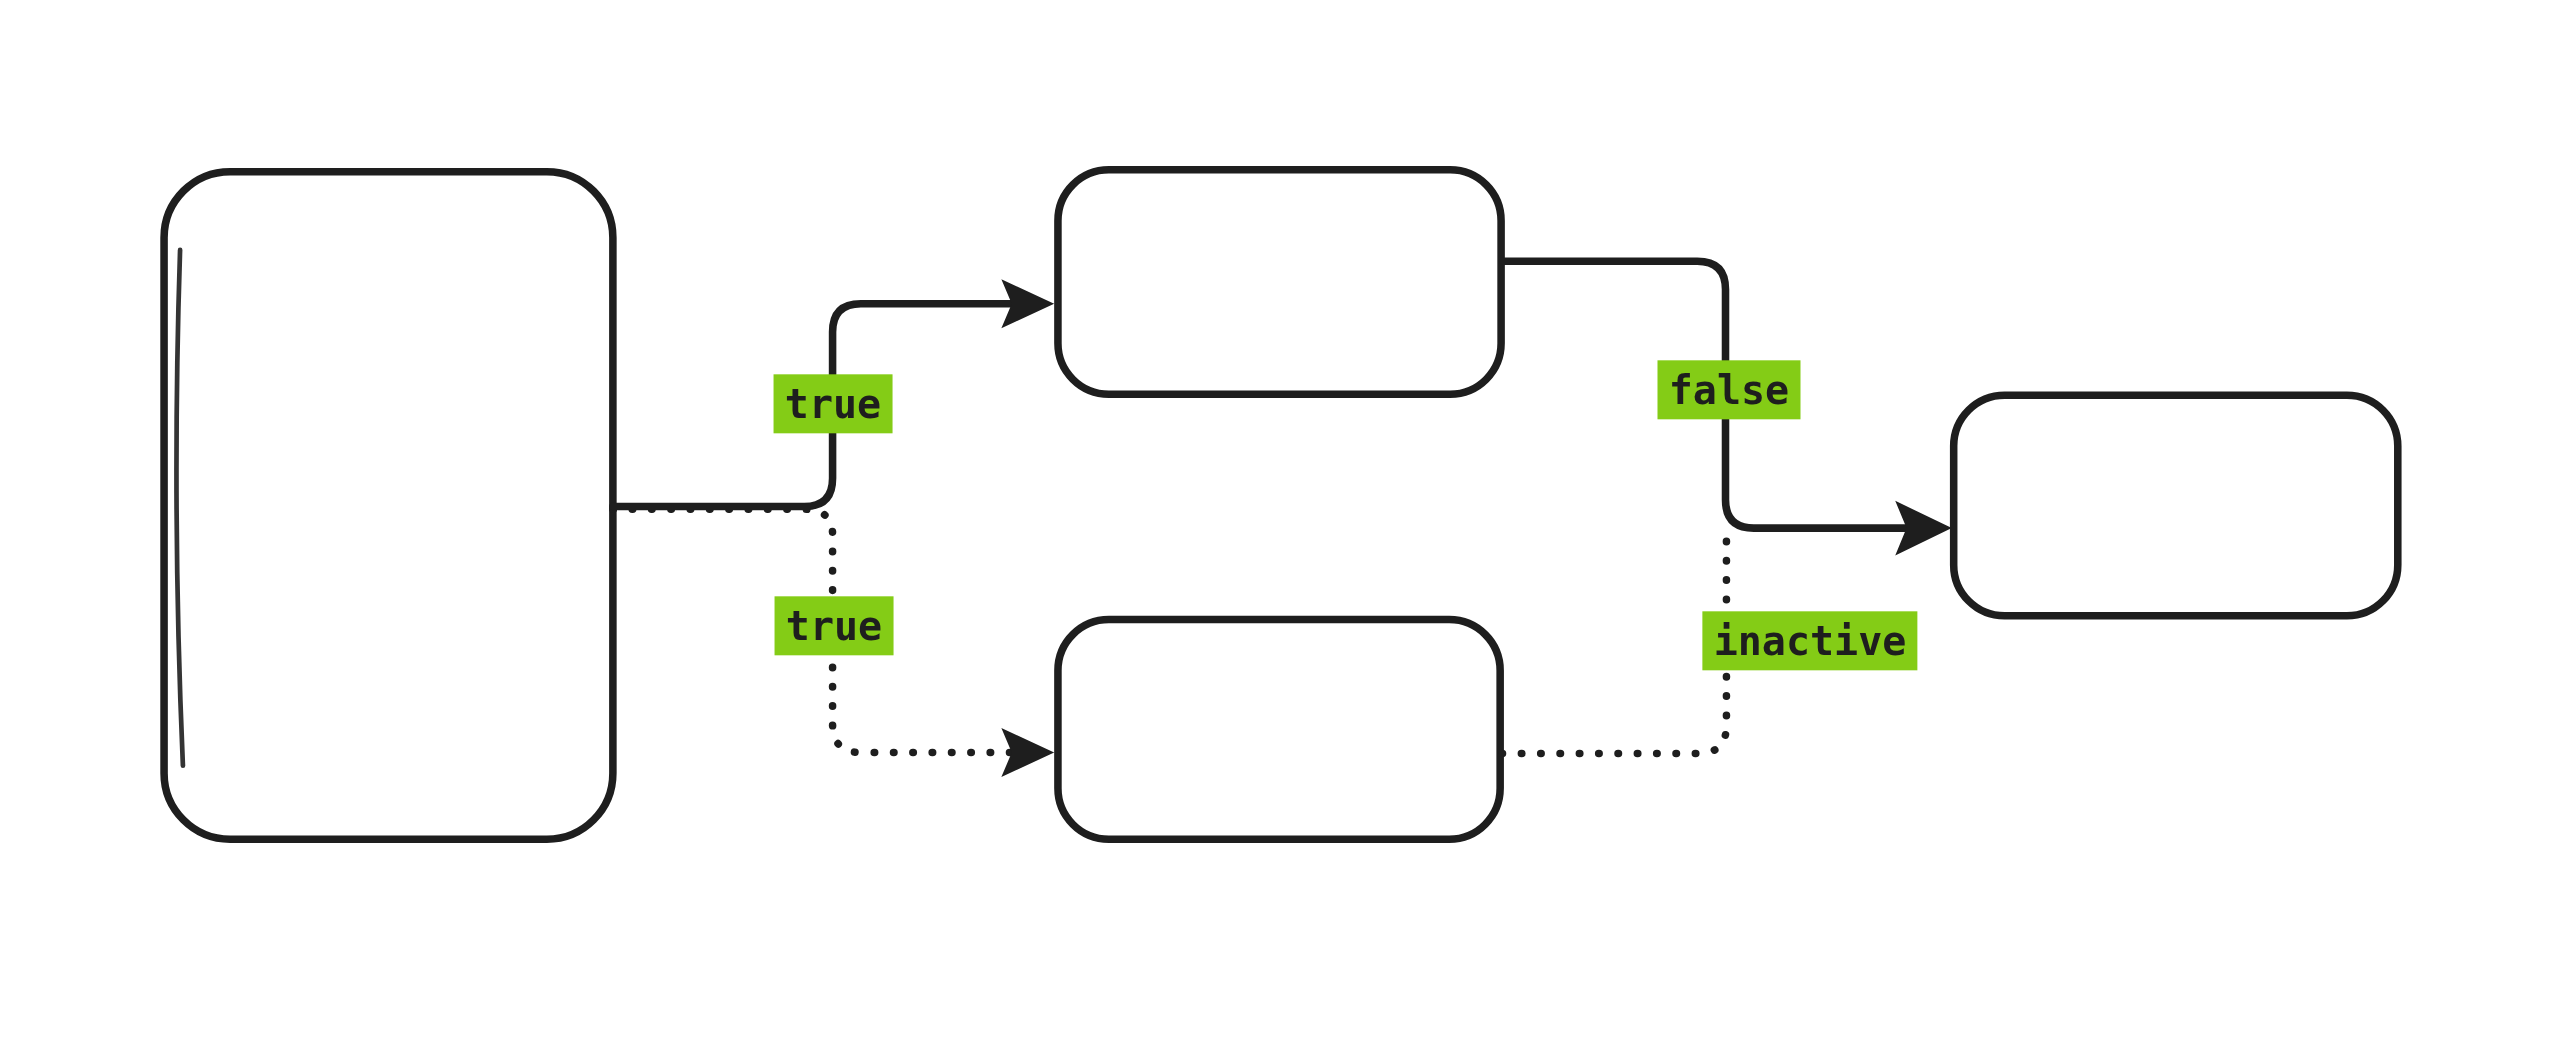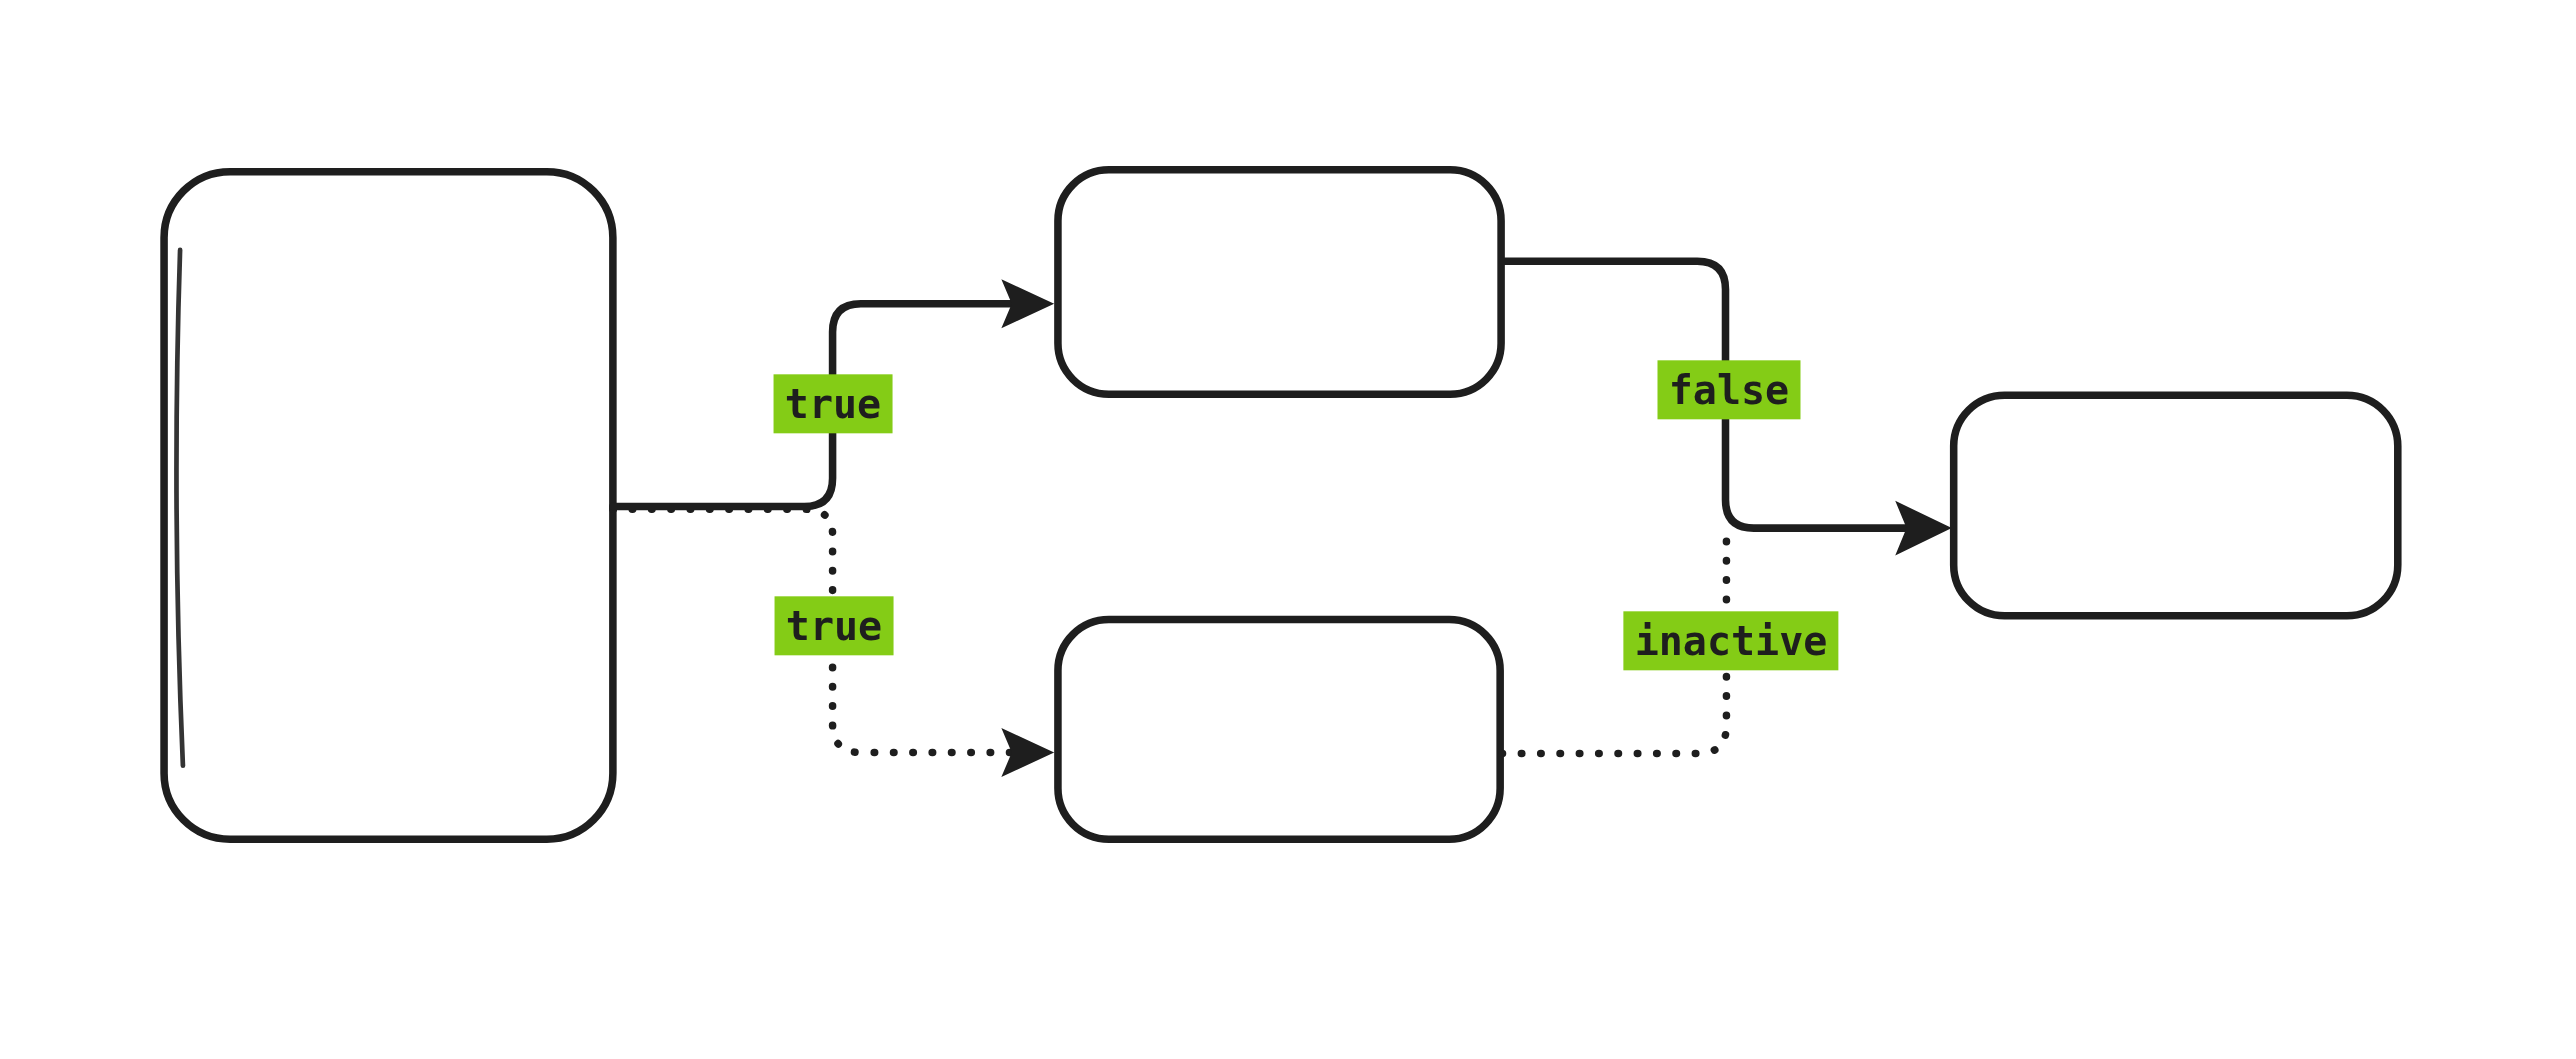--- a/index.html
+++ b/index.html
@@ -85,16 +85,16 @@
     <polygon points="2070,560 2010,531 2022,560 2010,589" fill="#1e1e1e"></polygon>
   </svg>
 
 
   <div class="label edge-label" style="left:833px; top:404px;">true</div>
 
   <div class="label edge-label" style="left:834px; top:626px;">true</div>
 
   <div class="label edge-label" style="left:1729px; top:390px;">false</div>
 
-  <div class="label edge-label" style="left:1731px; top:641px;">inactive</div>
+  <div class="label edge-label" style="left:1810px; top:641px;">inactive</div>
 
 </div>
 
 
 </body></html>

